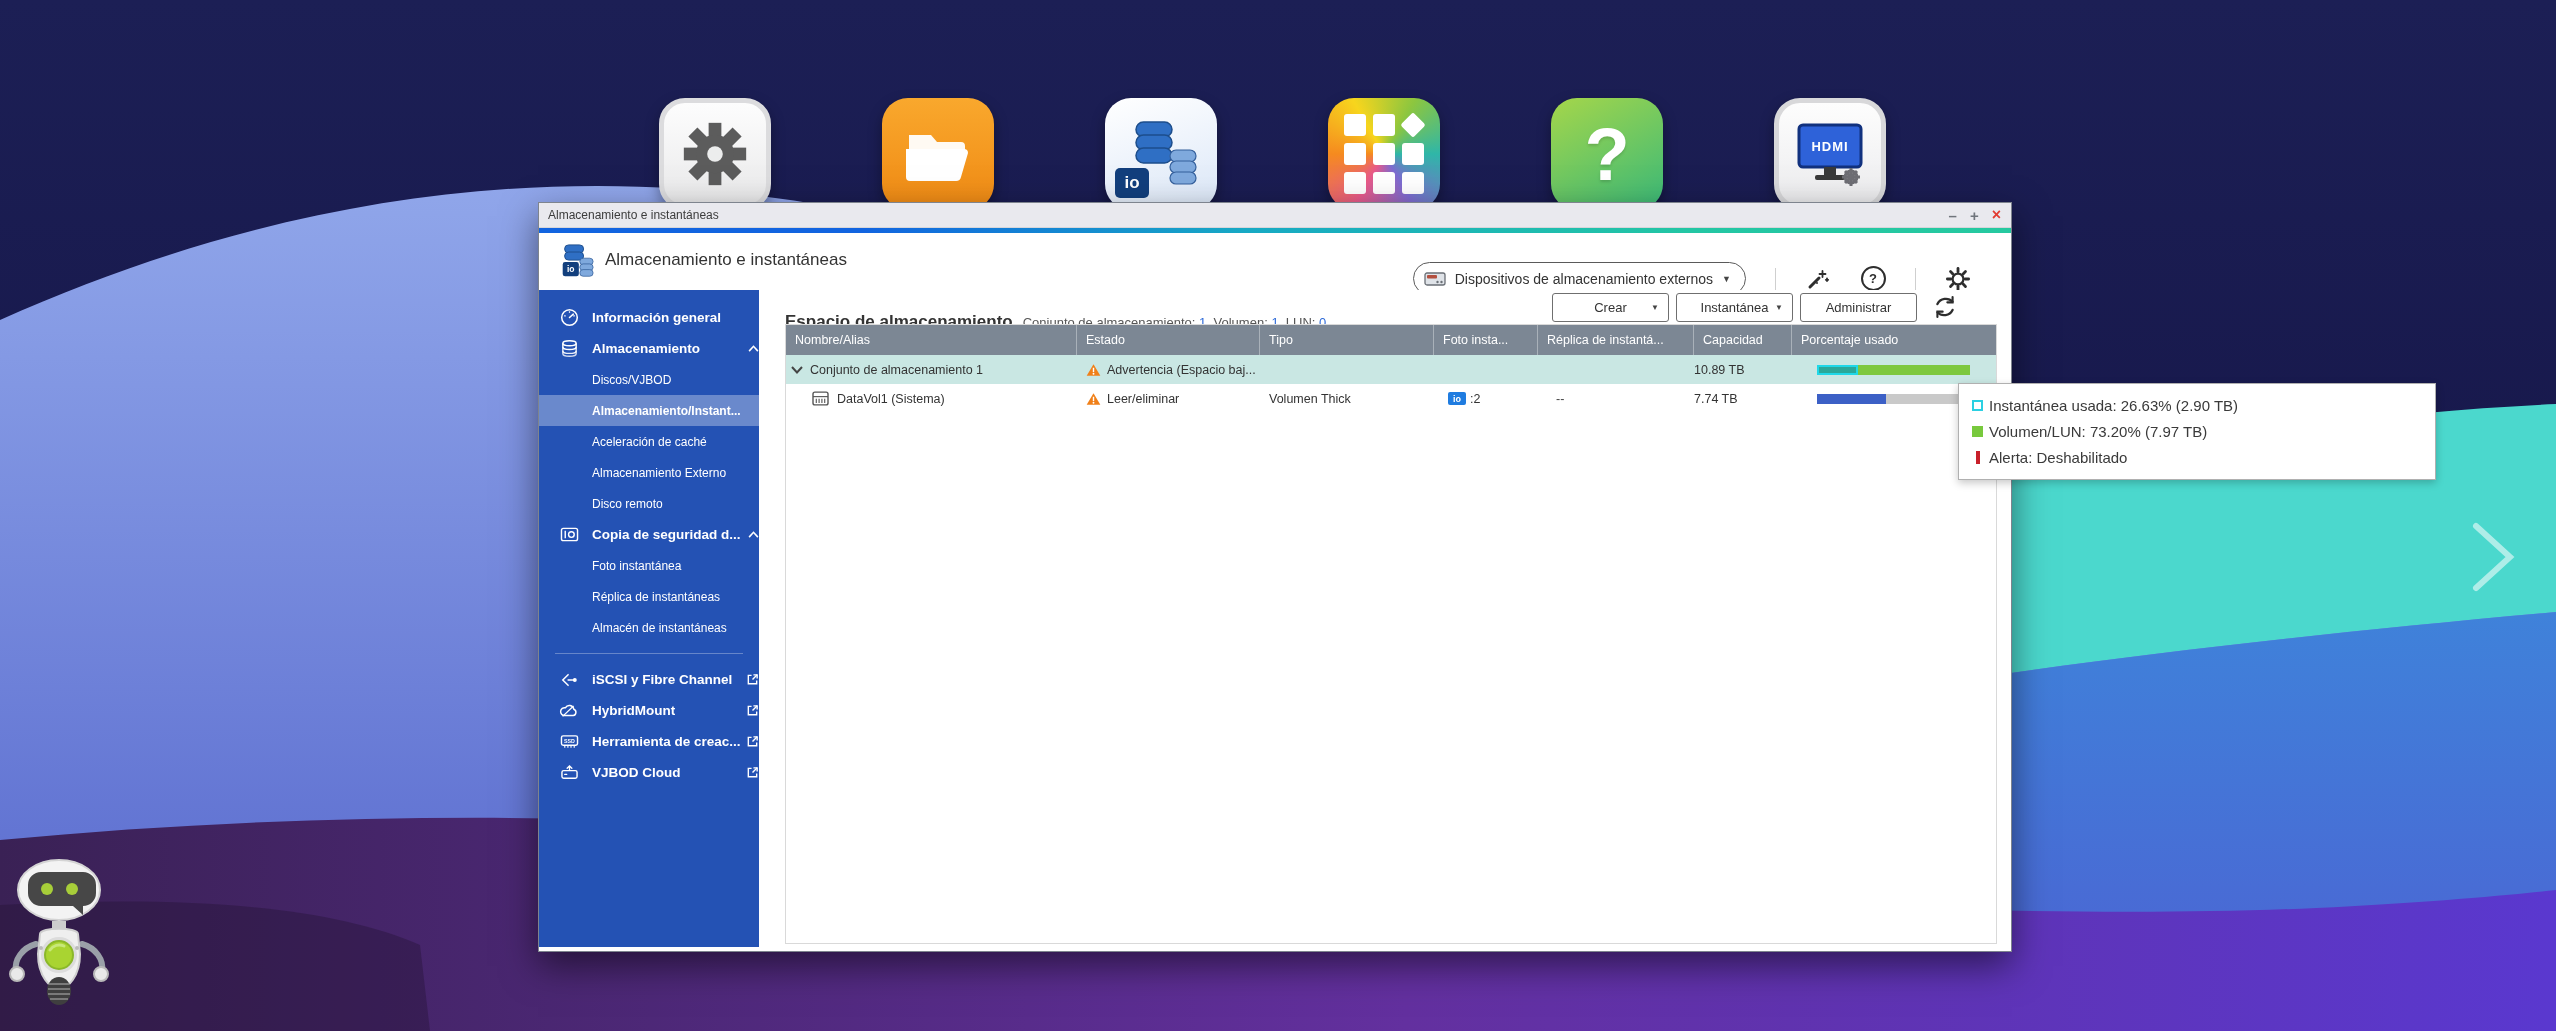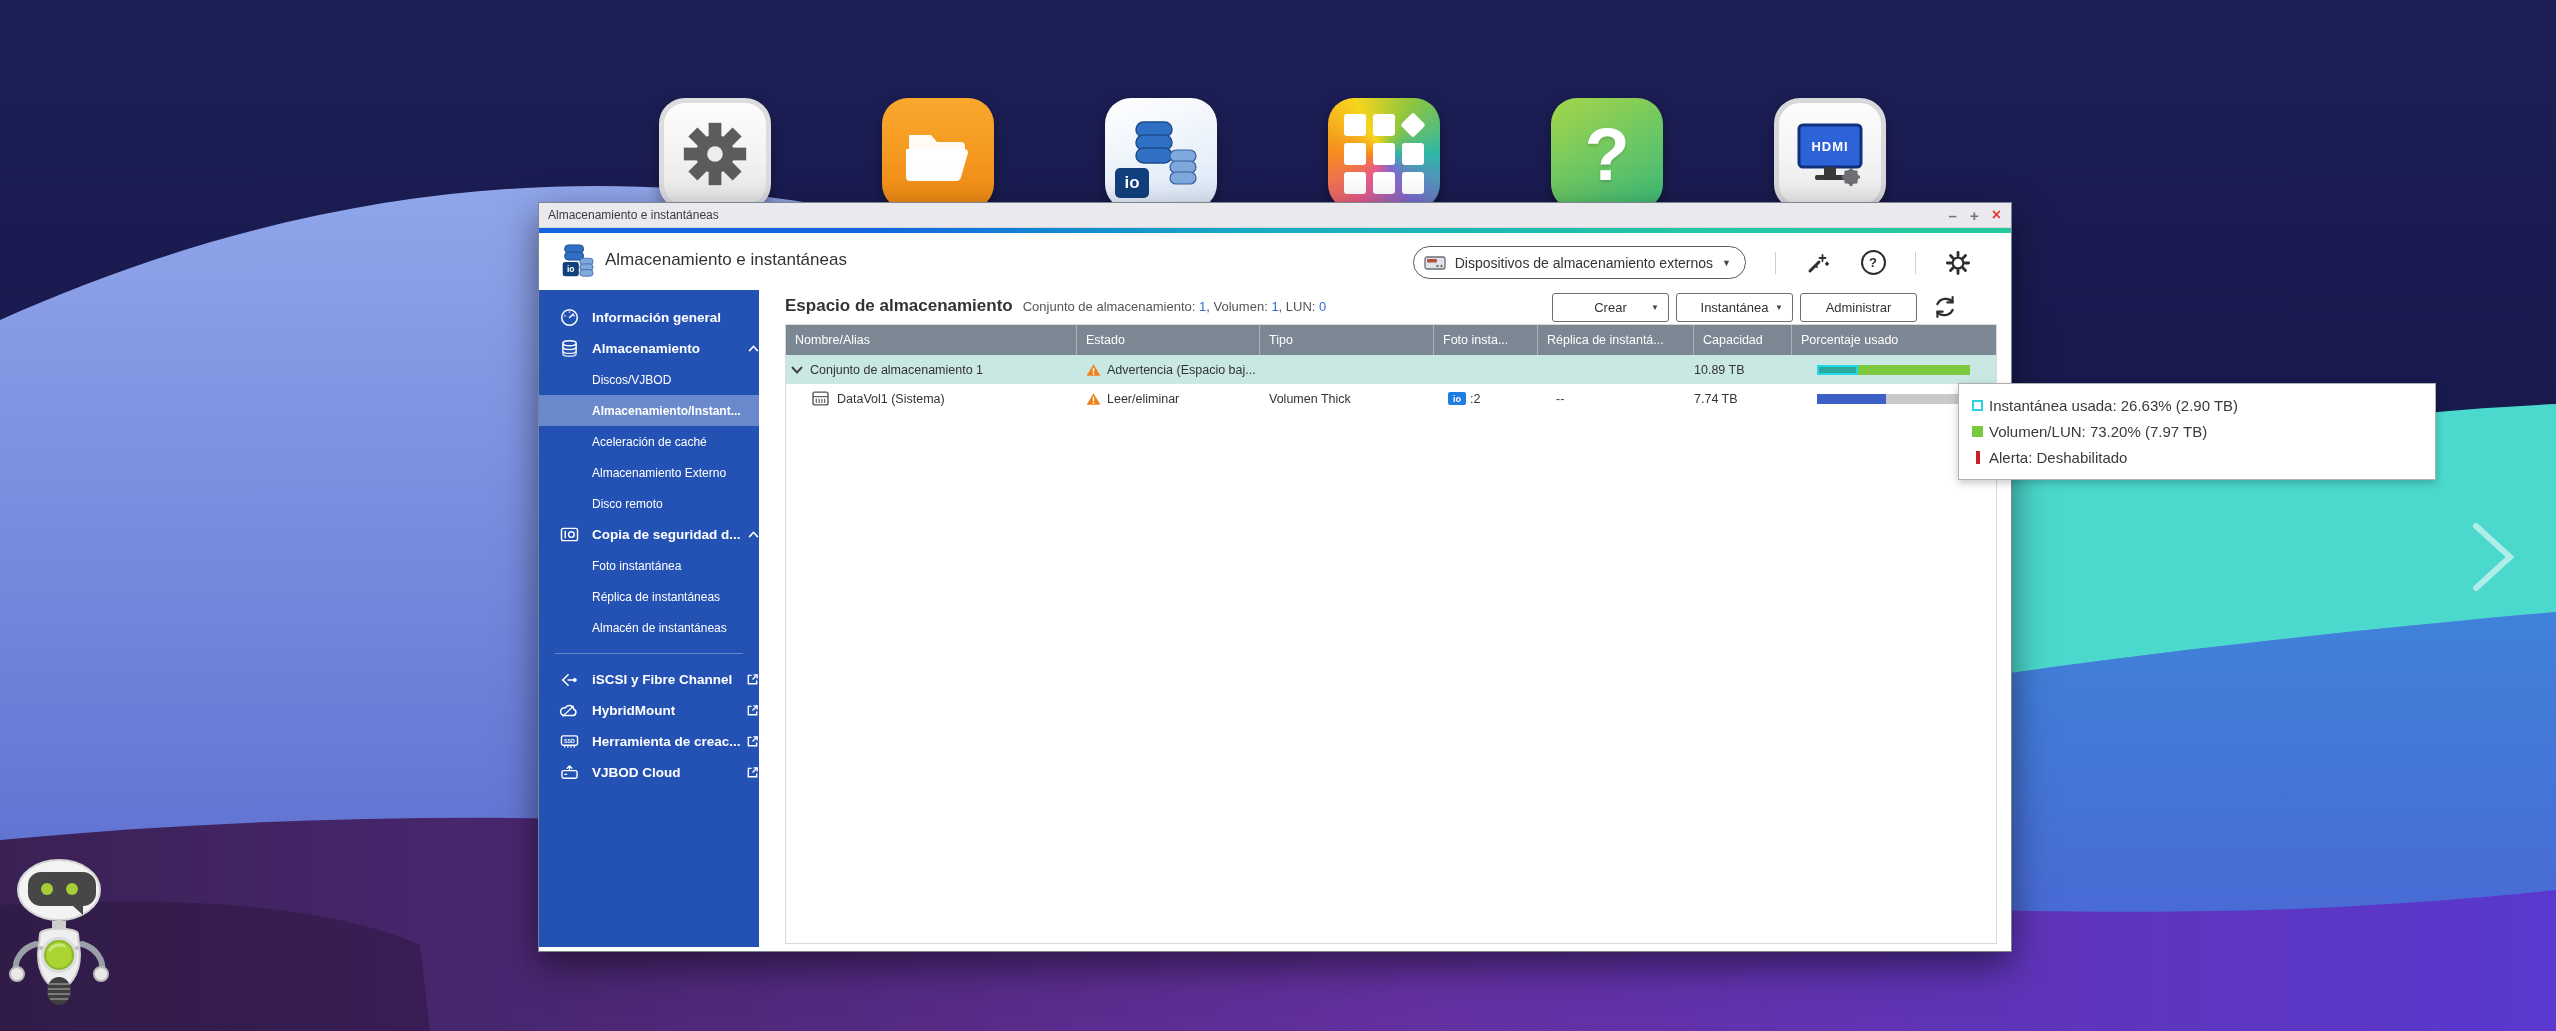--- a/index.html
+++ b/index.html
@@ -33,21 +33,21 @@
     background:#fff;border:1px solid #7e848e;box-shadow:0 14px 34px rgba(0,0,0,.5);box-sizing:border-box;}
   .titlebar{height:24px;background:#e9e9ee;display:flex;align-items:center;position:relative;border-bottom:1px solid #d6d6da;}
   .titlebar .wtitle{font-size:12px;color:#3c3c3c;margin-left:9px;}
   .win-controls{position:absolute;right:10px;top:0;height:24px;display:flex;align-items:center;gap:13px;}
   .win-controls span{font-size:15px;font-weight:bold;color:#70757c;cursor:pointer;line-height:1;}
   .win-controls .close{color:#e23c32;font-size:16px;}
   .gradbar{height:5px;background:linear-gradient(90deg,#1164e0 0%,#1164e0 22%,#17a9c4 48%,#23c6a4 78%,#26c9a0 100%);}
   .appheader{height:57px;background:#fff;position:relative;border-bottom:1px solid #e4e4e8;}
   .appicon{position:absolute;left:18px;top:10px;width:38px;height:38px;}
   .apptitle{position:absolute;left:66px;top:17px;font-size:17px;font-weight:500;color:#333;}
-  .header-right{position:absolute;right:40px;top:13px;display:flex;align-items:center;gap:29px;}
+  .header-right{position:absolute;right:40px;top:29px;display:flex;align-items:center;gap:29px;}
   .dev-pill{height:31px;border:1.5px solid #5a5a5a;border-radius:17px;display:flex;align-items:center;
     gap:9px;padding:0 14px 0 10px;background:#fff;cursor:pointer;}
   .dev-pill .pill-label{font-size:14px;color:#333;}
   .dev-pill .caret{font-size:9px;color:#444;}
   .hsep{width:1px;height:22px;background:#cfcfcf;}
   .hicon{width:26px;height:26px;display:flex;align-items:center;justify-content:center;cursor:pointer;}
   .help-circle{width:21px;height:21px;border:2px solid #2e2e2e;border-radius:50%;
     display:flex;align-items:center;justify-content:center;font-size:13px;font-weight:bold;color:#2e2e2e;}
   
   .winbody{position:absolute;left:0;top:87px;width:1472px;height:657px;display:flex;}
@@ -55,21 +55,21 @@
   .nav-row{height:31px;display:flex;align-items:center;padding:0 0 0 20px;cursor:pointer;position:relative;}
   .nav-row .nicon{width:20px;height:20px;flex:none;margin-right:13px;display:flex;align-items:center;justify-content:center;}
   .nav-row .nlabel{font-size:13.5px;font-weight:bold;white-space:nowrap;overflow:hidden;}
   .nav-sub{height:31px;display:flex;align-items:center;padding-left:53px;font-size:12px;cursor:pointer;white-space:nowrap;}
   .nav-sub.selected{background:rgba(255,255,255,.32);font-weight:bold;}
   .nav-chevron{margin-left:auto;flex:none;}
   .nav-ext{margin-left:auto;flex:none;}
   .nav-divider{height:1px;background:rgba(255,255,255,.30);margin:10px 16px;}
   .content{flex:1;position:relative;background:#fff;}
   .section-head{position:absolute;left:26px;top:6px;display:flex;align-items:baseline;gap:10px;}
-  .section-title{font-size:17px;font-weight:bold;color:#333;}
+  .section-title{font-size:17px;font-weight:bold;color:#333;margin-top:16px;}
   .summary{font-size:13px;color:#555;}
   .summary b{color:#2f6bd8;font-weight:normal;}
   .toolbar{position:absolute;right:94px;top:3px;display:flex;gap:7px;}
   .tbtn{width:115px;height:27px;border:1px solid #6f6f6f;border-radius:3px;background:#fff;
     font-size:13px;color:#333;display:flex;align-items:center;justify-content:center;position:relative;cursor:pointer;}
   .tbtn .bcaret{position:absolute;right:9px;font-size:8px;color:#444;}
   .refresh{position:absolute;right:52px;top:3px;width:28px;height:28px;cursor:pointer;}
   .panel{position:absolute;left:26px;top:34px;width:1212px;height:620px;border:1px solid #d9d9d9;box-sizing:border-box;background:#fff;}
   .thead{display:grid;grid-template-columns:291px 183px 174px 104px 156px 98px 204px;height:30px;background:#7c8794;}
   .thead .th{display:flex;align-items:center;color:#fff;font-size:12.5px;padding-left:9px;

